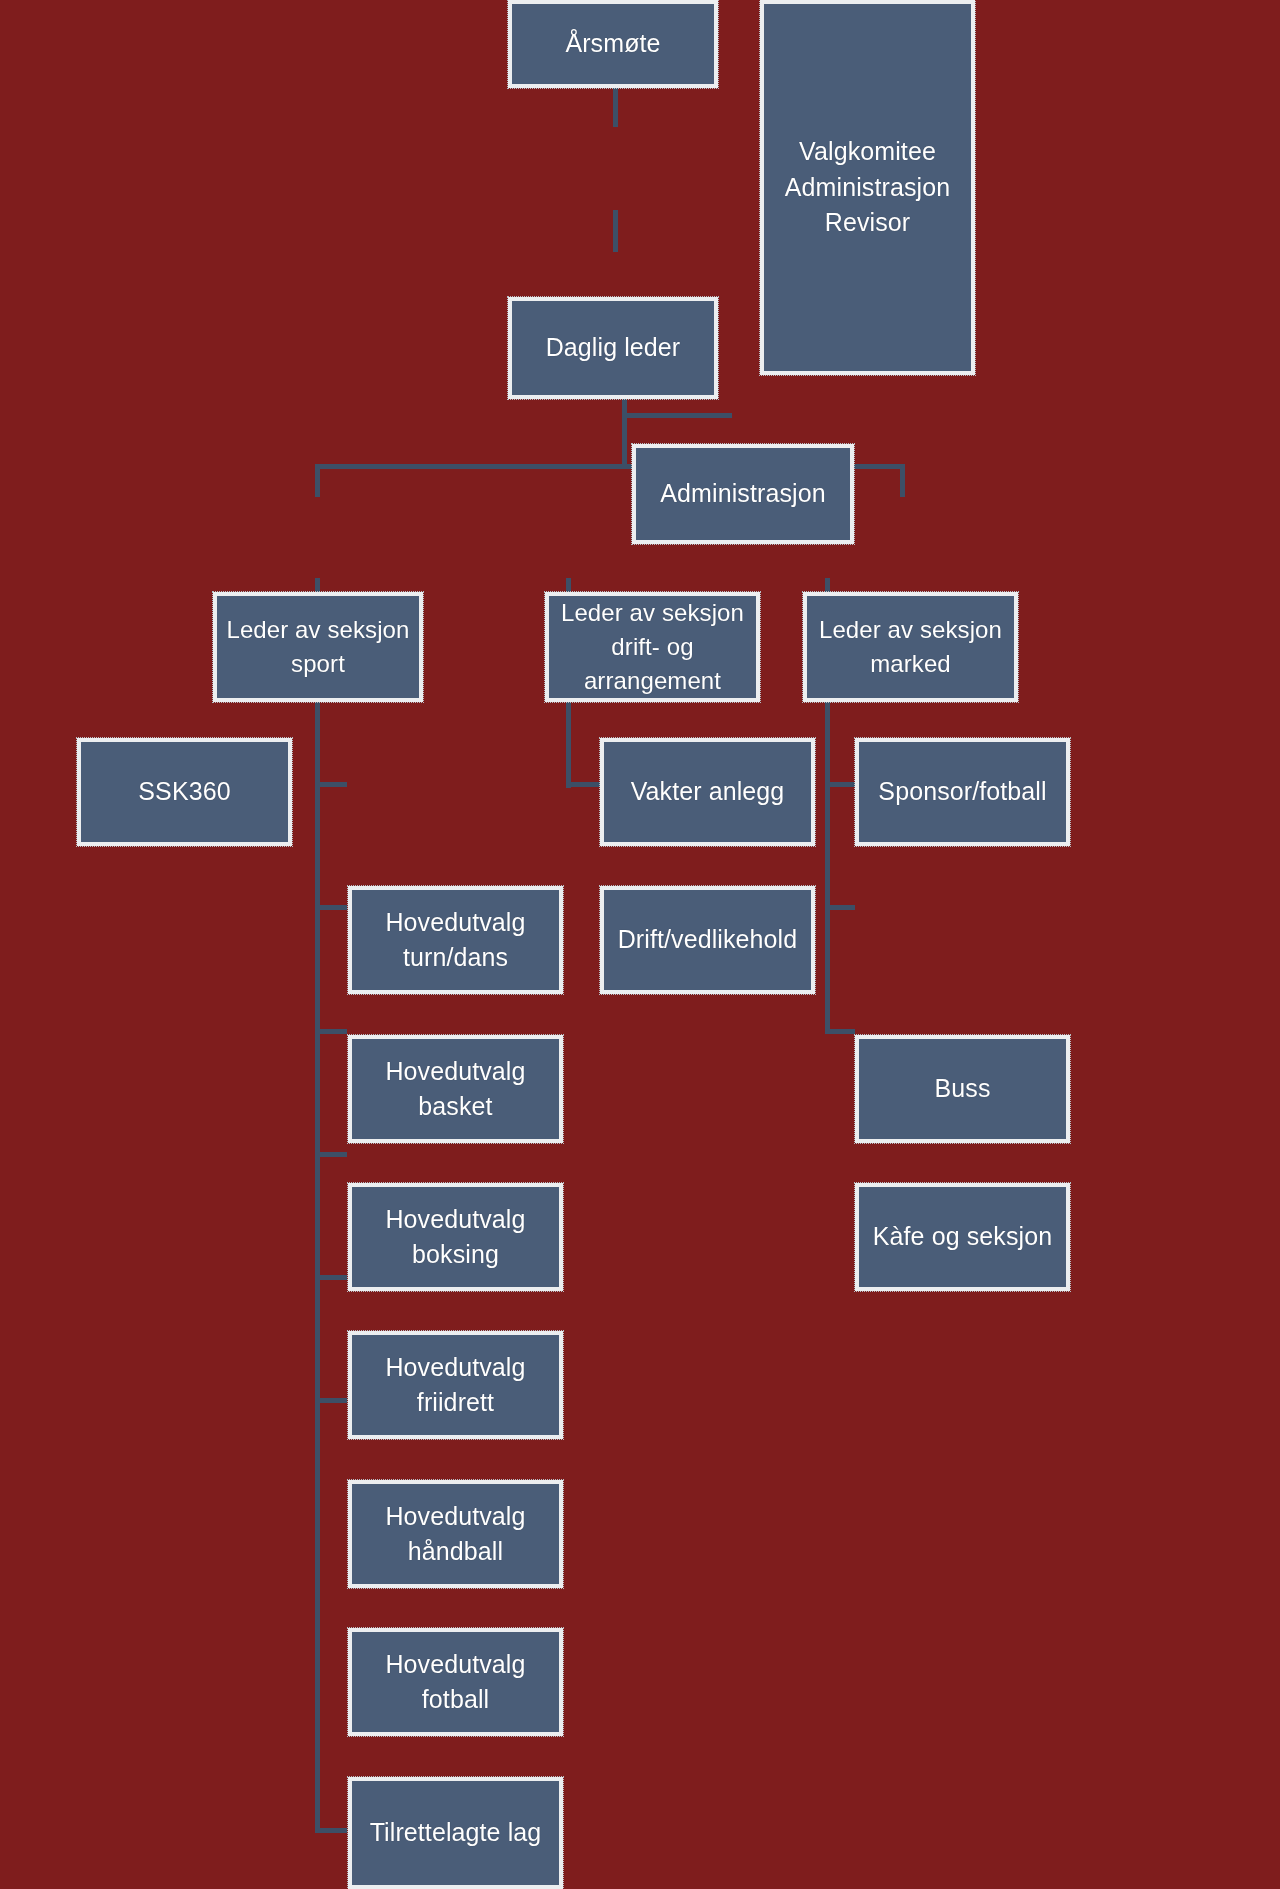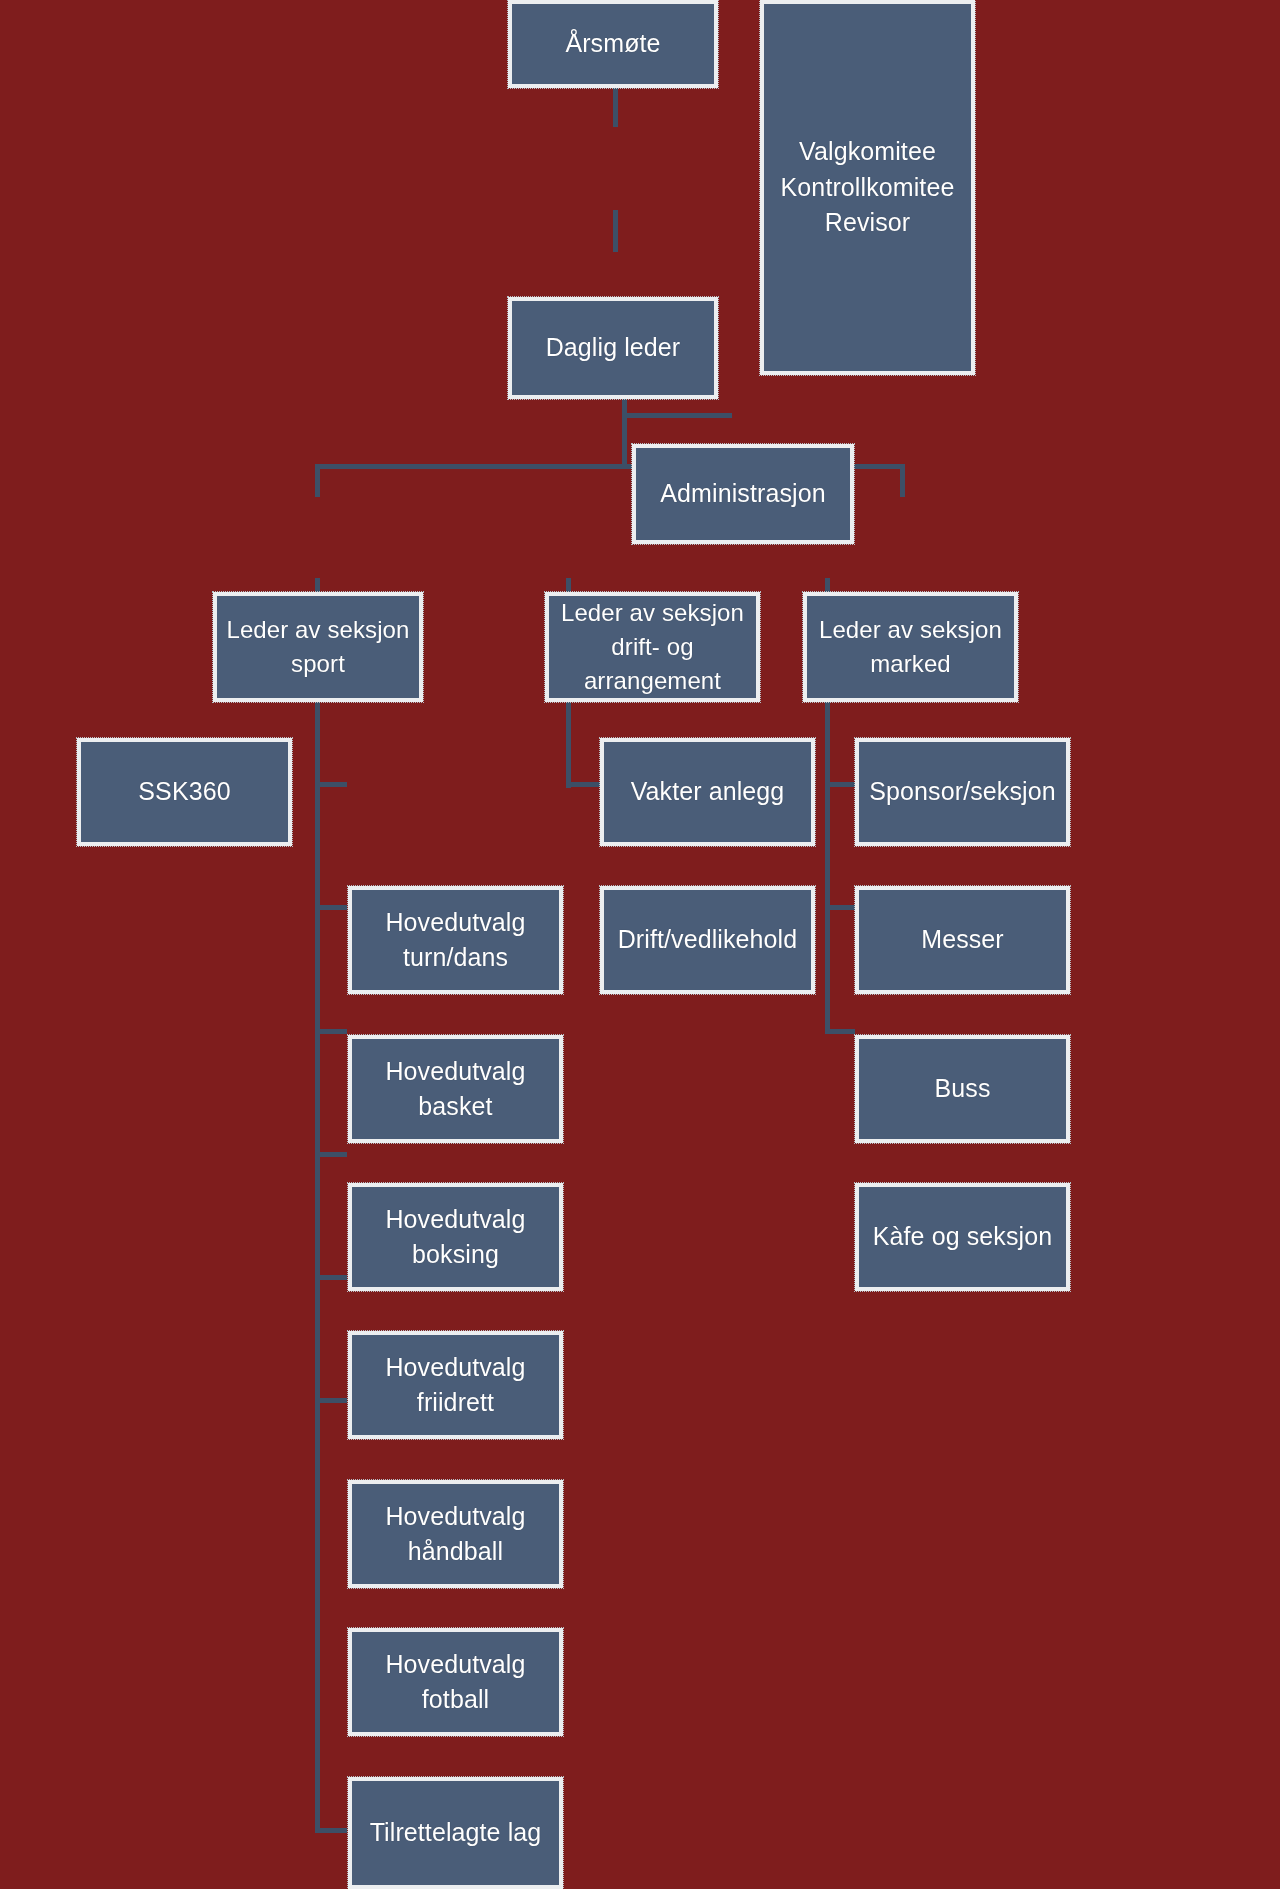--- a/index.html
+++ b/index.html
@@ -82,21 +82,21 @@
   <div class="connector h" style="left:825px; top:782px; width:30px;"></div>
   <div class="connector h" style="left:825px; top:905px; width:30px;"></div>
   <div class="connector h" style="left:825px; top:1029px; width:30px;"></div>
 
   <div class="node" style="left:508px; top:0px; width:210px; height:88px;">
     <span class="label">Årsmøte</span>
   </div>
 
   <div class="node" style="left:760px; top:0px; width:215px; height:375px;">
     <span class="label">Valgkomitee
-Kontrollkomitee
+Administrasjon
 Revisor</span>
   </div>
 
 
   <div class="node" style="left:508px; top:297px; width:210px; height:102px;">
     <span class="label">Daglig leder</span>
   </div>
 
   <div class="node" style="left:632px; top:444px; width:222px; height:100px;">
     <span class="label">Administrasjon</span>
@@ -158,26 +158,23 @@
 
   <div class="node" style="left:600px; top:738px; width:215px; height:108px;">
     <span class="label">Vakter anlegg</span>
   </div>
 
   <div class="node" style="left:600px; top:886px; width:215px; height:108px;">
     <span class="label">Drift/vedlikehold</span>
   </div>
 
   <div class="node" style="left:855px; top:738px; width:215px; height:108px;">
-    <span class="label">Sponsor/seksjon</span>
+    <span class="label">Sponsor/fotball</span>
   </div>
 
-  <div class="node" style="left:855px; top:886px; width:215px; height:108px;">
-    <span class="label">Messer</span>
-  </div>
 
   <div class="node" style="left:855px; top:1035px; width:215px; height:108px;">
     <span class="label">Buss</span>
   </div>
 
   <div class="node" style="left:855px; top:1183px; width:215px; height:108px;">
     <span class="label">Kàfe og seksjon</span>
   </div>
 
 </div>

